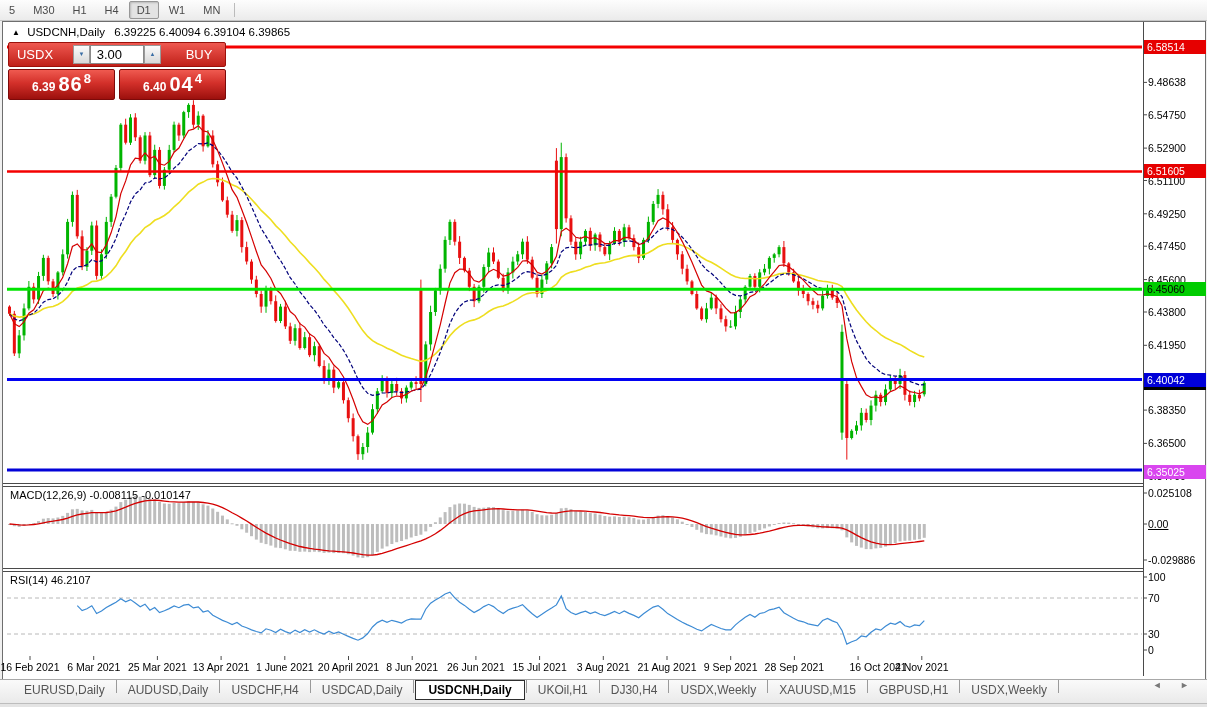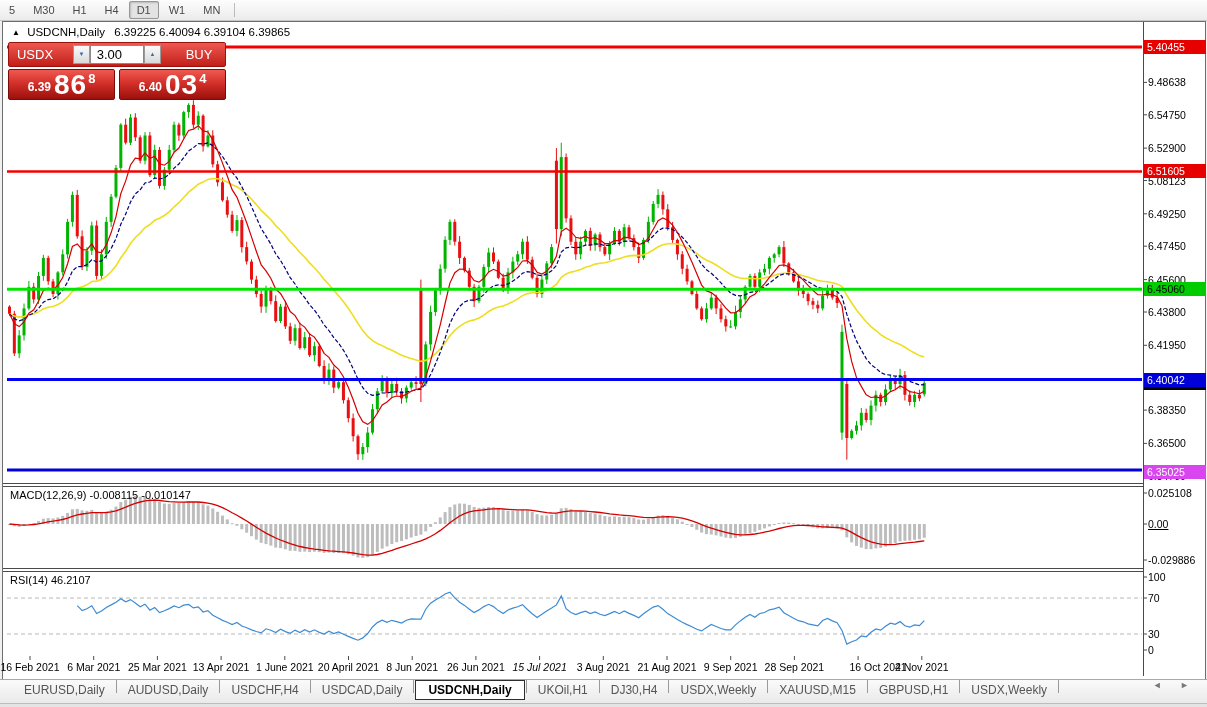--- a/index.html
+++ b/index.html
@@ -34,21 +34,21 @@
   .spin{display:flex;align-items:center;height:19px}
   .spbtn{width:17px;height:19px;box-sizing:border-box;background:linear-gradient(#fbfbfb,#d9d9d9);
          border:1px solid #9a9a9a;color:#3a6ea5;font-size:6px;line-height:17px;text-align:center}
   .vol{width:54px;height:19px;box-sizing:border-box;background:#fff;border:1px solid #8a8a8a;
        font-size:13px;color:#000;text-align:right;padding-right:21px;line-height:17px}
   .tiles{position:absolute;left:0;top:27px;width:218px;height:31px;display:flex;gap:4px}
   .tile{flex:1;border-radius:2px;border:1px solid #7c0a0a;box-sizing:border-box;
         background:linear-gradient(#ef5a50 0%,#d3302a 45%,#9c100d 100%);
         display:flex;align-items:flex-end;justify-content:center;color:#fff;padding-bottom:1px}
   .tile .sm{font-size:12px;font-weight:700;margin:0 3px 4px 0}
-  .tile .big{font-size:28px;font-weight:700;line-height:27px;letter-spacing:1px}
+  .tile .big{font-size:20px;font-weight:700;line-height:27px;letter-spacing:1px}
   .tile .sup{font-size:13px;font-weight:700;margin:0 0 12px 1px}
   
   .tabbar{position:absolute;left:0;top:679px;width:1207px;height:24px;
           background:linear-gradient(#fafafa,#e9e9e9);border-top:1px solid #a8a8a8;
           display:flex;align-items:flex-start;font-size:12px;color:#555}
   .tab{padding:3px 10px;white-space:nowrap}
   .tab.active{background:#fff;border:1px solid #2e2e2e;font-weight:700;color:#000;padding:2px 12px}
   .tsep{width:1px;height:13px;background:#9a9a9a;margin:0 1px}
   .tabnav{margin-left:auto;margin-right:10px;color:#787878;font-size:9px;letter-spacing:8px}
   .bstrip{position:absolute;left:0;top:703px;width:1207px;height:4px;background:#e4e4e4;border-top:1px solid #bdbdbd}
@@ -713,41 +713,41 @@
     <div class="bsbtn">BUY</div>
   </div>
   <div class="tiles">
     <div class="tile">
       <span class="sm">6.39</span>
       <span class="big">86</span>
       <span class="sup">8</span>
     </div>
     <div class="tile">
       <span class="sm">6.40</span>
-      <span class="big">03</span>
+      <span class="big">04</span>
       <span class="sup">4</span>
     </div>
   </div>
 </div>
 
 <div id="ylabels">
     <div class="ytick" style="top: 76.3683px;">9.48638</div>
     <div class="ytick" style="top: 108.783px;">6.54750</div>
     <div class="ytick" style="top: 142.099px;">6.52900</div>
-    <div class="ytick" style="top: 174.513px;">5.08123</div>
+    <div class="ytick" style="top: 174.513px;">6.51100</div>
     <div class="ytick" style="top: 207.829px;">6.49250</div>
     <div class="ytick" style="top: 240.244px;">6.47450</div>
     <div class="ytick" style="top: 273.559px;">6.45600</div>
     <div class="ytick" style="top: 305.974px;">6.43800</div>
     <div class="ytick" style="top: 339.289px;">6.41950</div>
     <div class="ytick" style="top: 404.119px;">6.38350</div>
     <div class="ytick" style="top: 437.434px;">6.36500</div>
     <div class="ytick" style="top: 469.849px;">6.34700</div>
     <div class="ylab" style="top: 375.836px; background: rgb(0, 0, 0); color: rgb(255, 255, 255); z-index: 1;">6.39865</div>
-    <div class="ylab" style="top: 40px; background: rgb(230, 0, 0); color: rgb(255, 255, 255); z-index: 2;">5.40455</div>
+    <div class="ylab" style="top: 40px; background: rgb(230, 0, 0); color: rgb(255, 255, 255); z-index: 2;">6.58514</div>
     <div class="ylab" style="top: 164.419px; background: rgb(230, 0, 0); color: rgb(255, 255, 255); z-index: 2;">6.51605</div>
     <div class="ylab" style="top: 282.283px; background: rgb(0, 204, 0); color: rgb(0, 0, 0); z-index: 2;">6.45060</div>
     <div class="ylab" style="top: 372.649px; background: rgb(0, 0, 216); color: rgb(255, 255, 255); z-index: 2;">6.40042</div>
     <div class="ylab" style="top: 465px; background: #d946ef; color: rgb(255, 255, 255); z-index: 2;">6.35025</div>
     <div class="ytick" style="top: 487px;">0.025108</div>
     <div class="ytick" style="top: 518px; text-decoration: underline;">0.00</div>
     <div class="ytick" style="top: 554px;">-0.029886</div>
     <div class="ytick" style="top: 571px;">100</div>
     <div class="ytick" style="top: 592px;">70</div>
     <div class="ytick" style="top: 628px;">30</div>
@@ -755,21 +755,21 @@
   </div>
 <div id="xlabels">
     <div class="xlab" style="left: -5px; top: 661px;">16 Feb 2021</div>
     <div class="xlab" style="left: 58.7px; top: 661px;">6 Mar 2021</div>
     <div class="xlab" style="left: 122.4px; top: 661px;">25 Mar 2021</div>
     <div class="xlab" style="left: 186.1px; top: 661px;">13 Apr 2021</div>
     <div class="xlab" style="left: 249.8px; top: 661px;">1 June 2021</div>
     <div class="xlab" style="left: 313.5px; top: 661px;">20 April 2021</div>
     <div class="xlab" style="left: 377.2px; top: 661px;">8 Jun 2021</div>
     <div class="xlab" style="left: 440.9px; top: 661px;">26 Jun 2021</div>
-    <div class="xlab" style="left: 504.6px; top: 661px; font-style: italic;">15 Jul 2021</div>
+    <div class="xlab" style="left: 504.6px; top: 661px;">15 Jul 2021</div>
     <div class="xlab" style="left: 568.3px; top: 661px;">3 Aug 2021</div>
     <div class="xlab" style="left: 632px; top: 661px;">21 Aug 2021</div>
     <div class="xlab" style="left: 695.7px; top: 661px;">9 Sep 2021</div>
     <div class="xlab" style="left: 759.4px; top: 661px;">28 Sep 2021</div>
     <div class="xlab" style="left: 823.1px; top: 661px; padding-left: 20px;">16 Oct 2021</div>
     <div class="xlab" style="left: 886.8px; top: 661px;">4 Nov 2021</div>
   </div>
 
 <div class="tabbar" id="tabbar">
     <div style="width: 14px;"></div>

